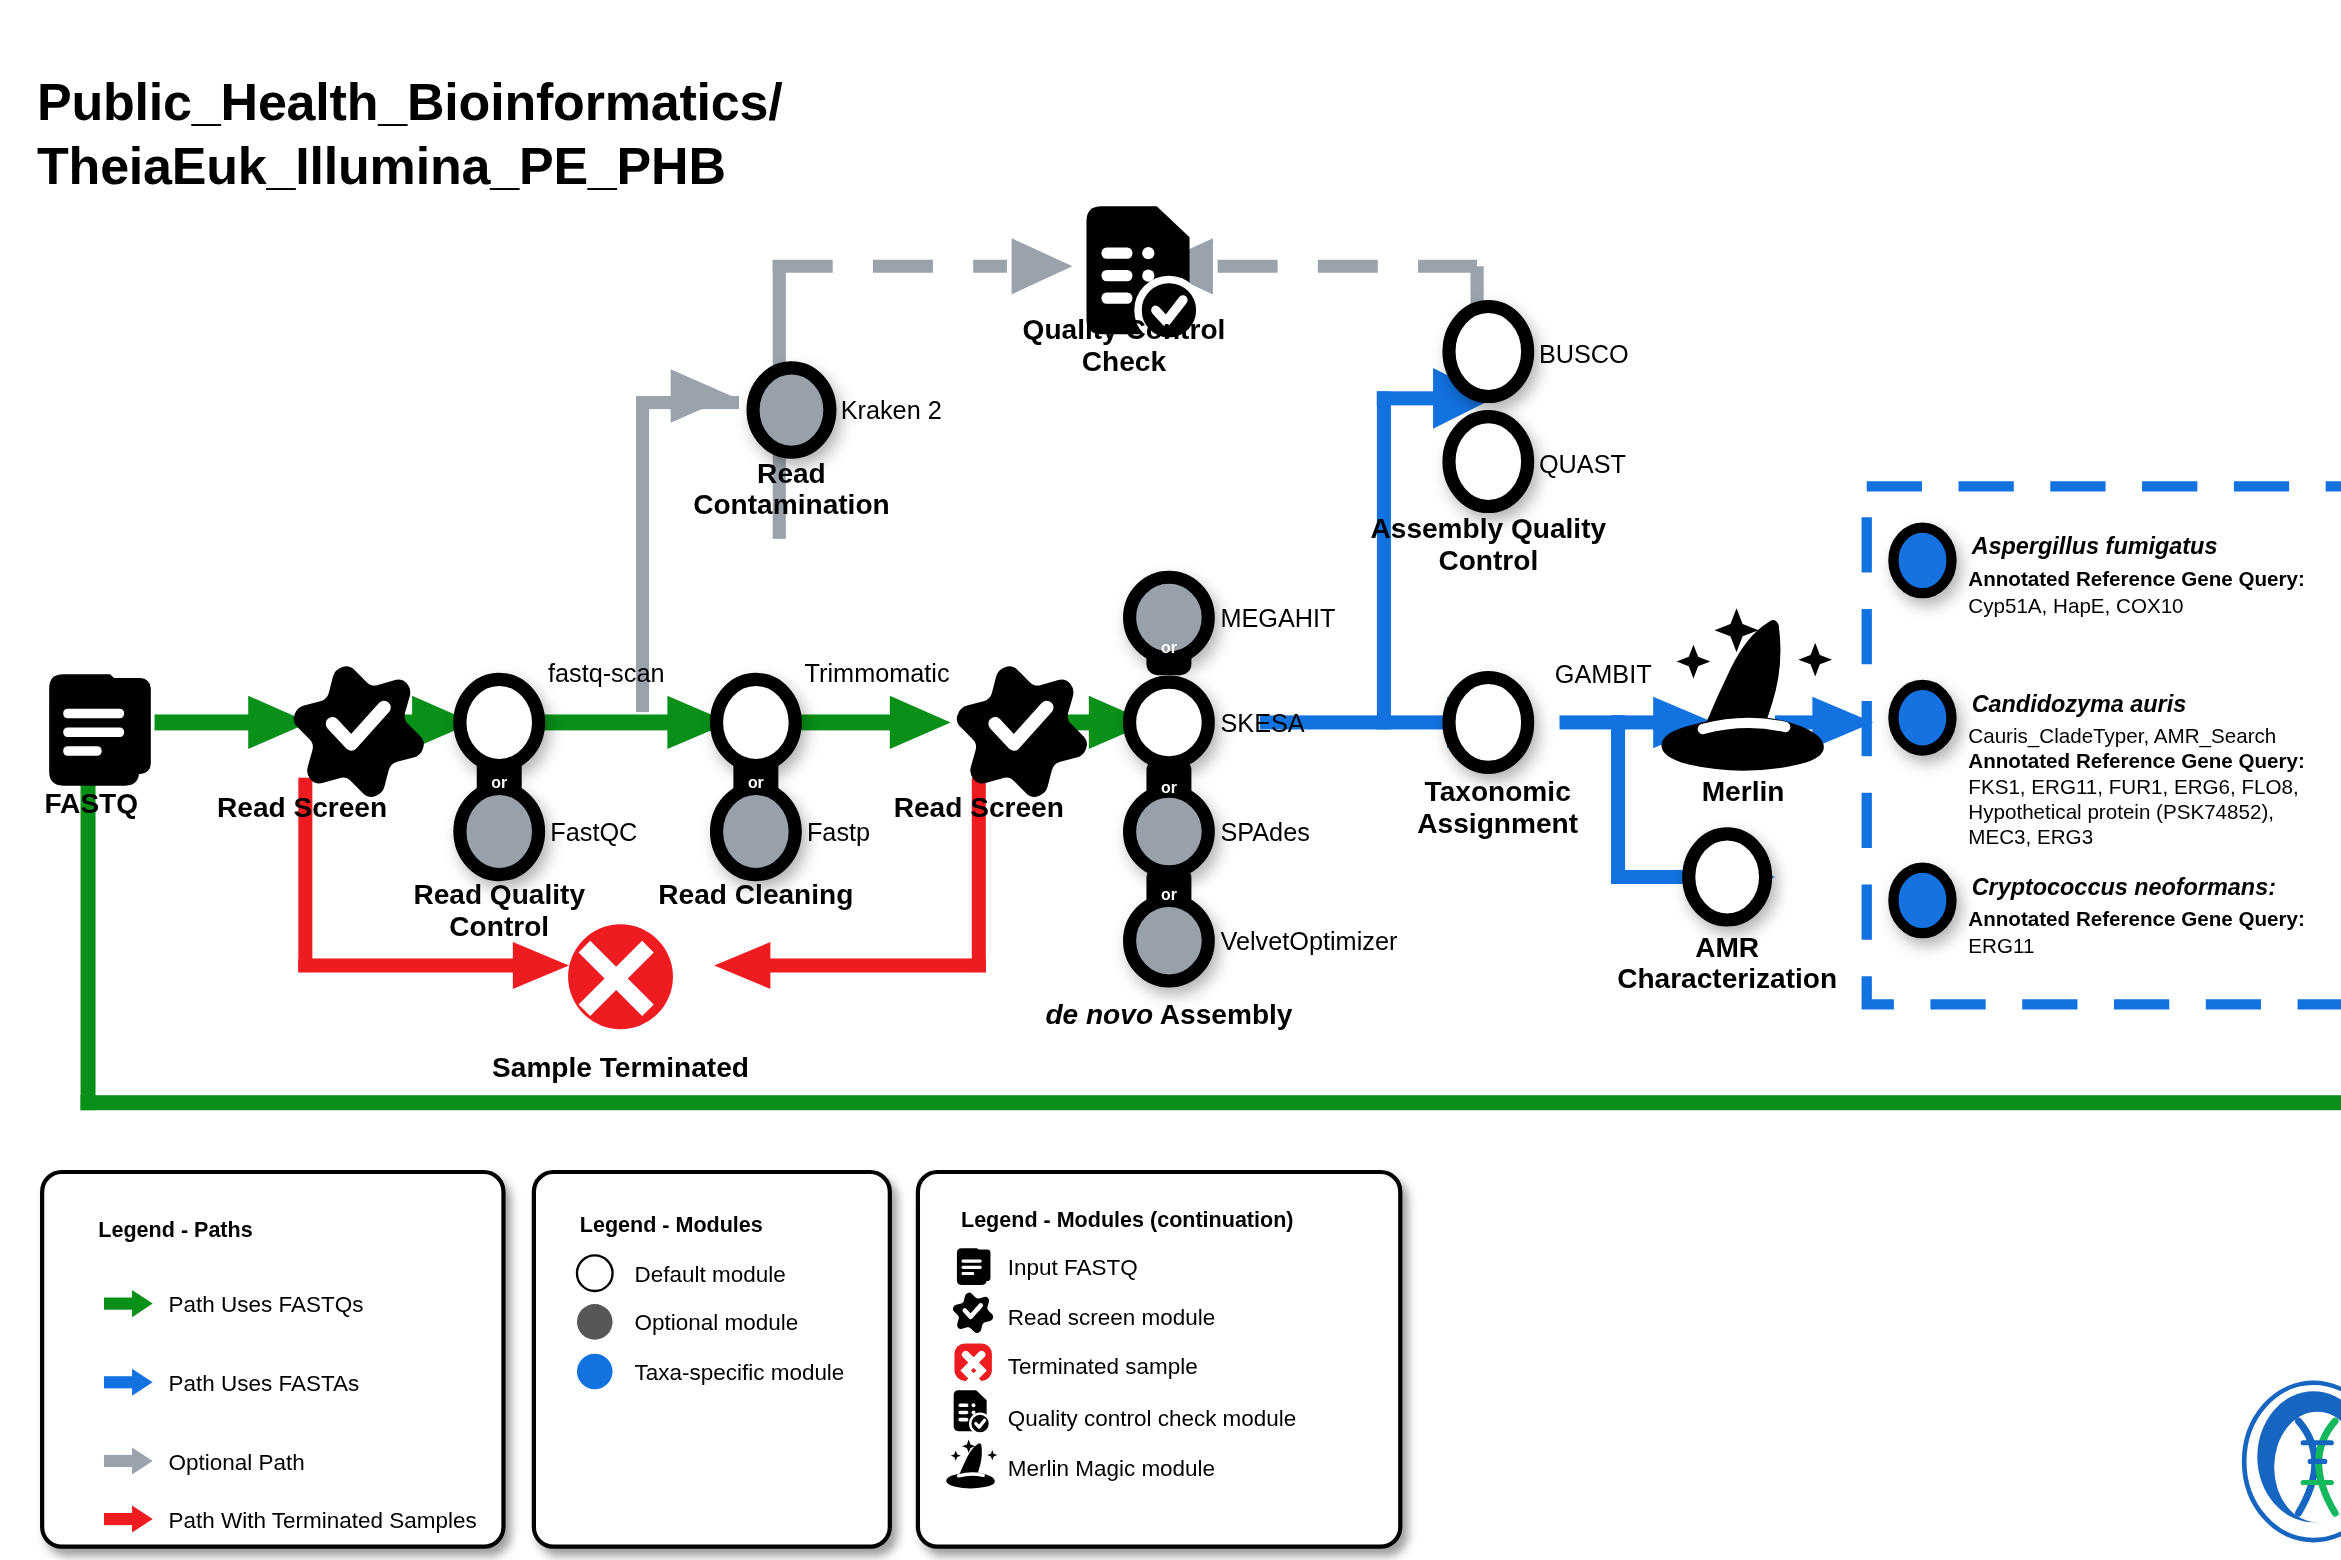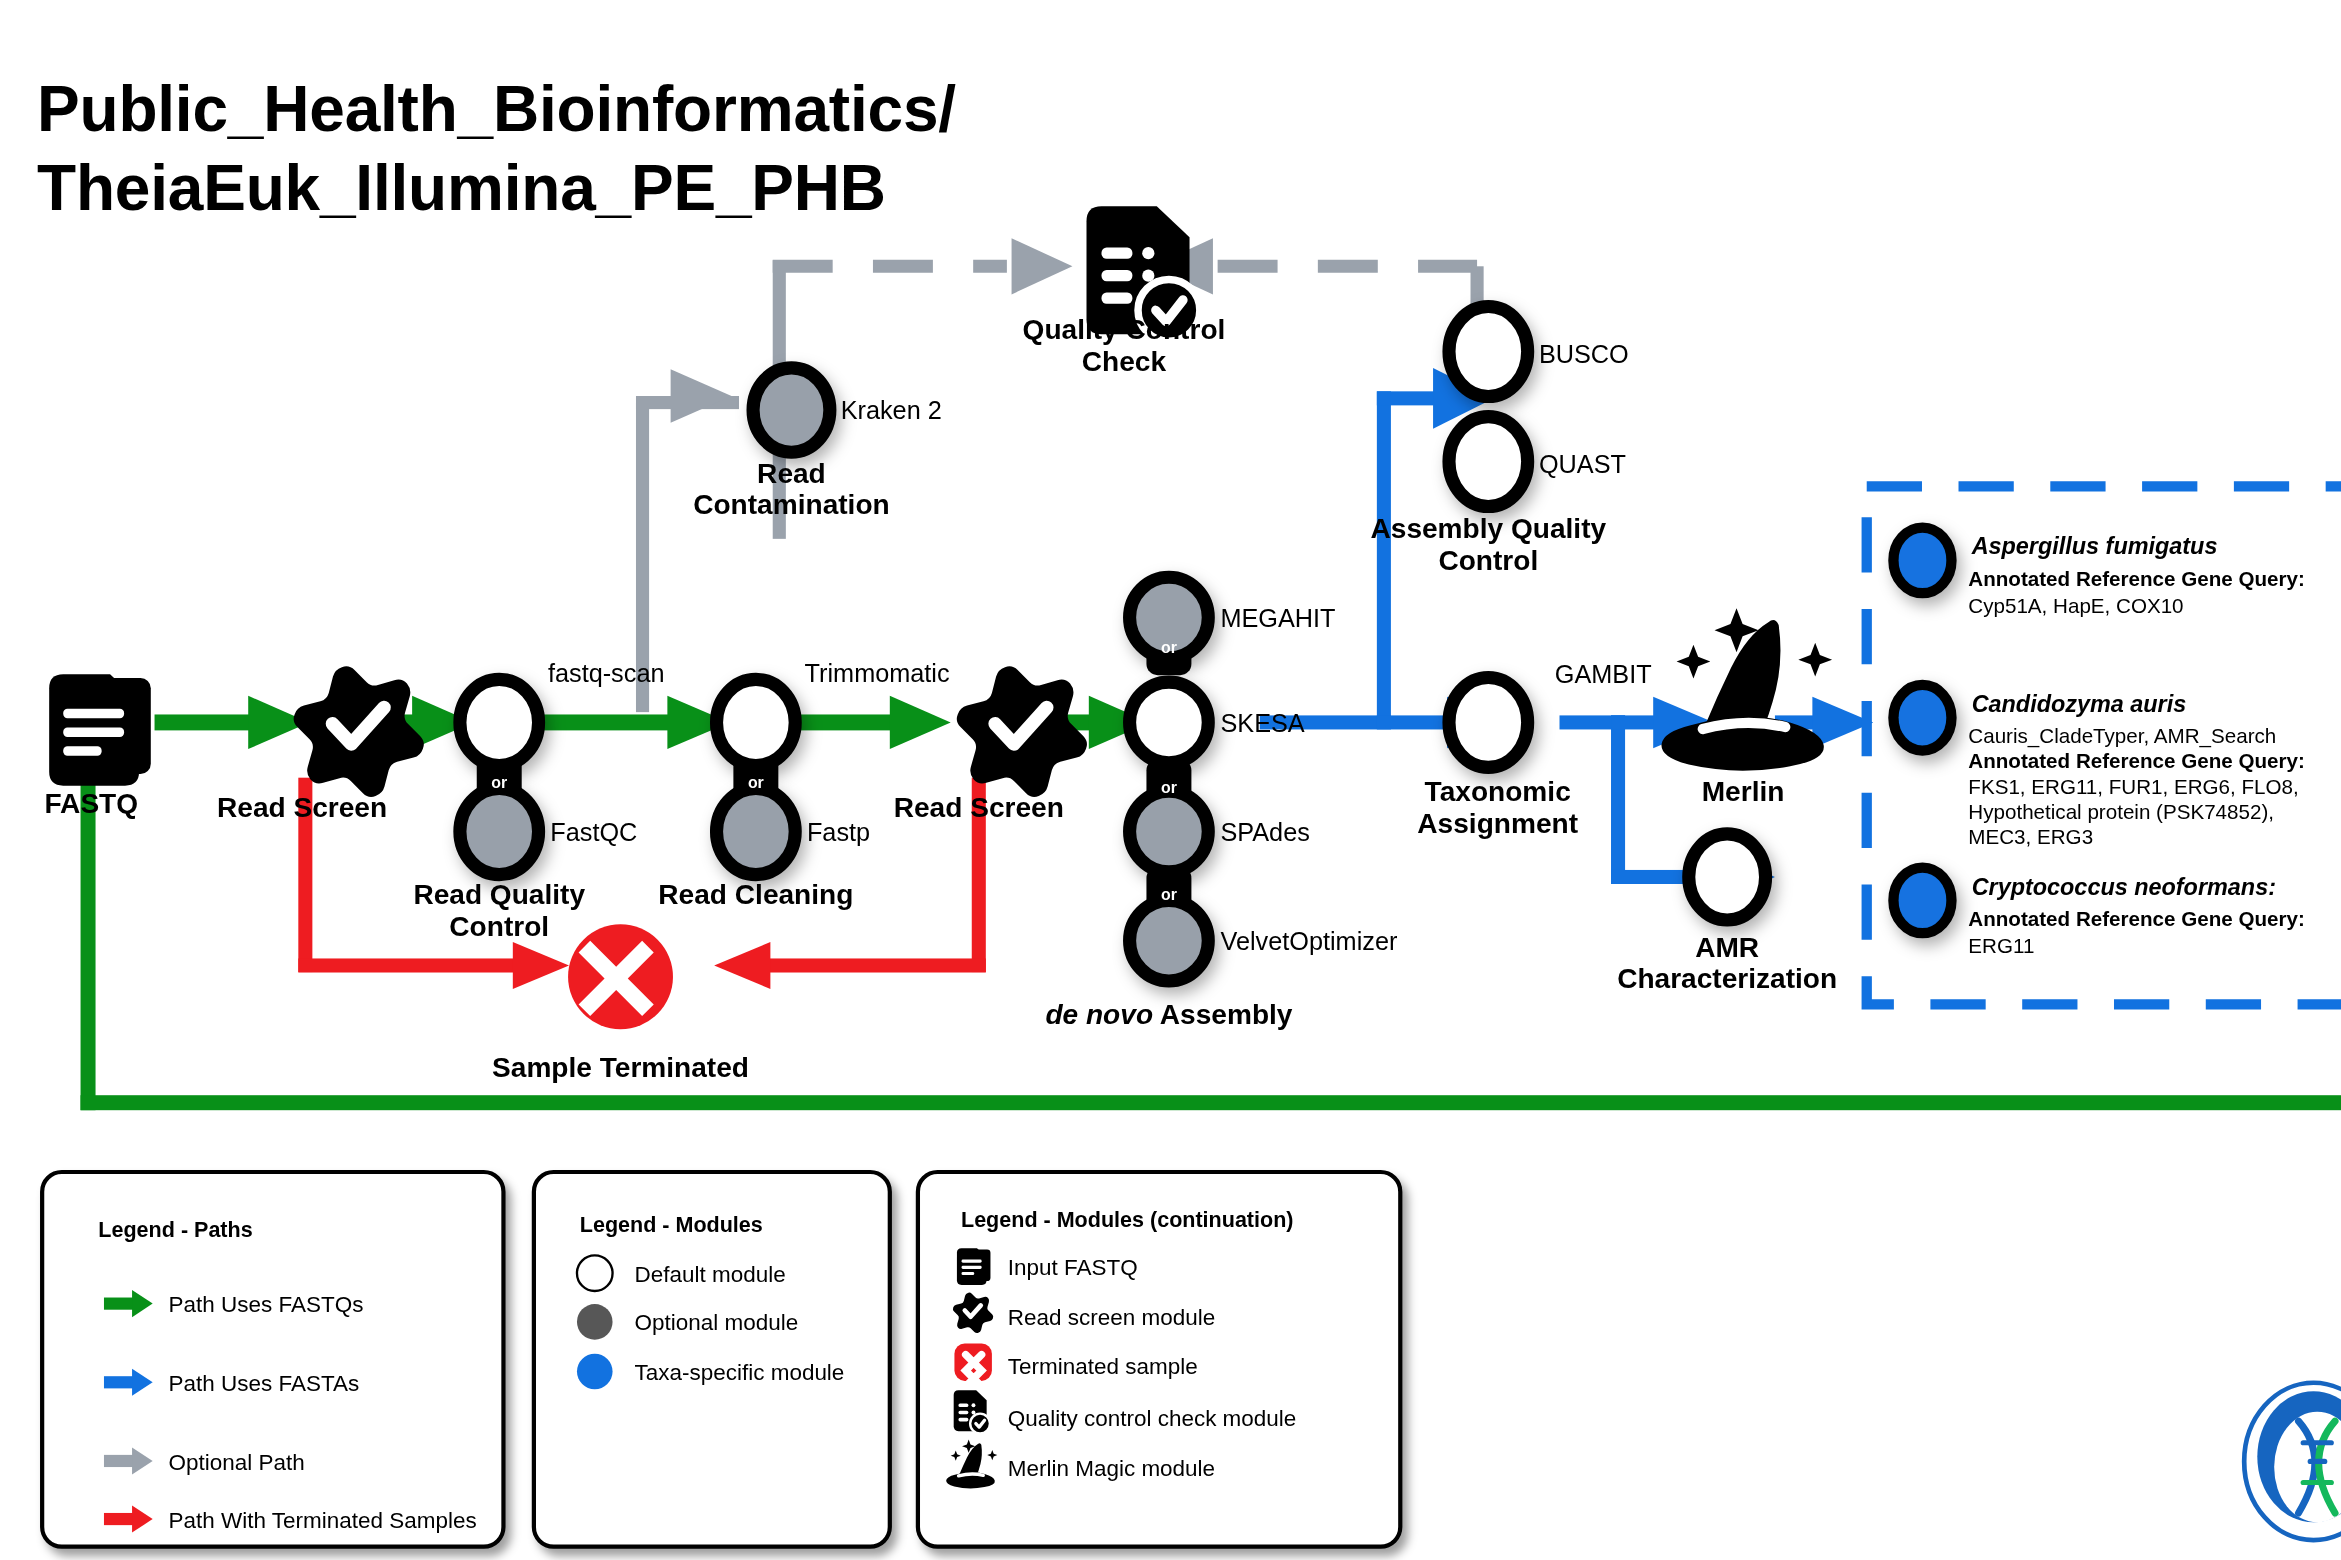--- a/index.html
+++ b/index.html
@@ -7,21 +7,21 @@
     font-family:"Liberation Sans", sans-serif;
     width:2890px;height:1561px;position:relative;overflow:hidden;
     -webkit-font-smoothing:antialiased;
   }
   #root{position:absolute;inset:0;}
   svg.canvas{position:absolute;top:0;left:0;width:2890px;height:1561px;display:block;}
 
   
   .title{
     position:absolute;left:37px;top:70px;
-    font-size:64px;font-weight:bold;color:#000;
+    font-size:52px;font-weight:bold;color:#000;
     line-height:1.24;letter-spacing:-0.2px;white-space:pre-line;
   }
 
   
   .node-label{font-size:60px;font-weight:bold;fill:#000;font-family:"Liberation Sans",sans-serif;}
   .tool-label{font-size:54px;font-weight:normal;fill:#000;font-family:"Liberation Sans",sans-serif;}
   .or-label{font-size:34px;font-weight:bold;fill:#ffffff;font-family:"Liberation Sans",sans-serif;}
   .legend-title{font-size:46px;font-weight:bold;fill:#000;font-family:"Liberation Sans",sans-serif;}
   .legend-item{font-size:48px;font-weight:normal;fill:#000;font-family:"Liberation Sans",sans-serif;}
   .taxa-name{font-size:50px;font-weight:bold;font-style:italic;fill:#000;font-family:"Liberation Sans",sans-serif;}

